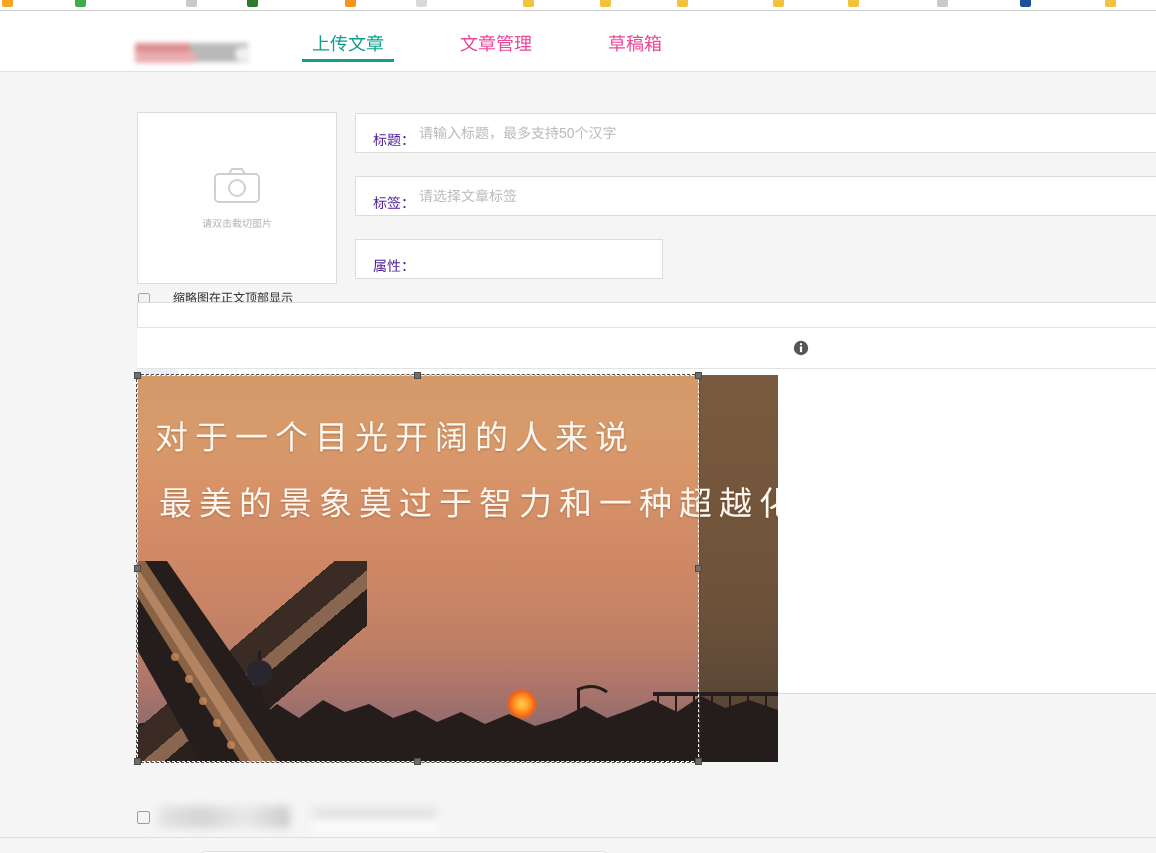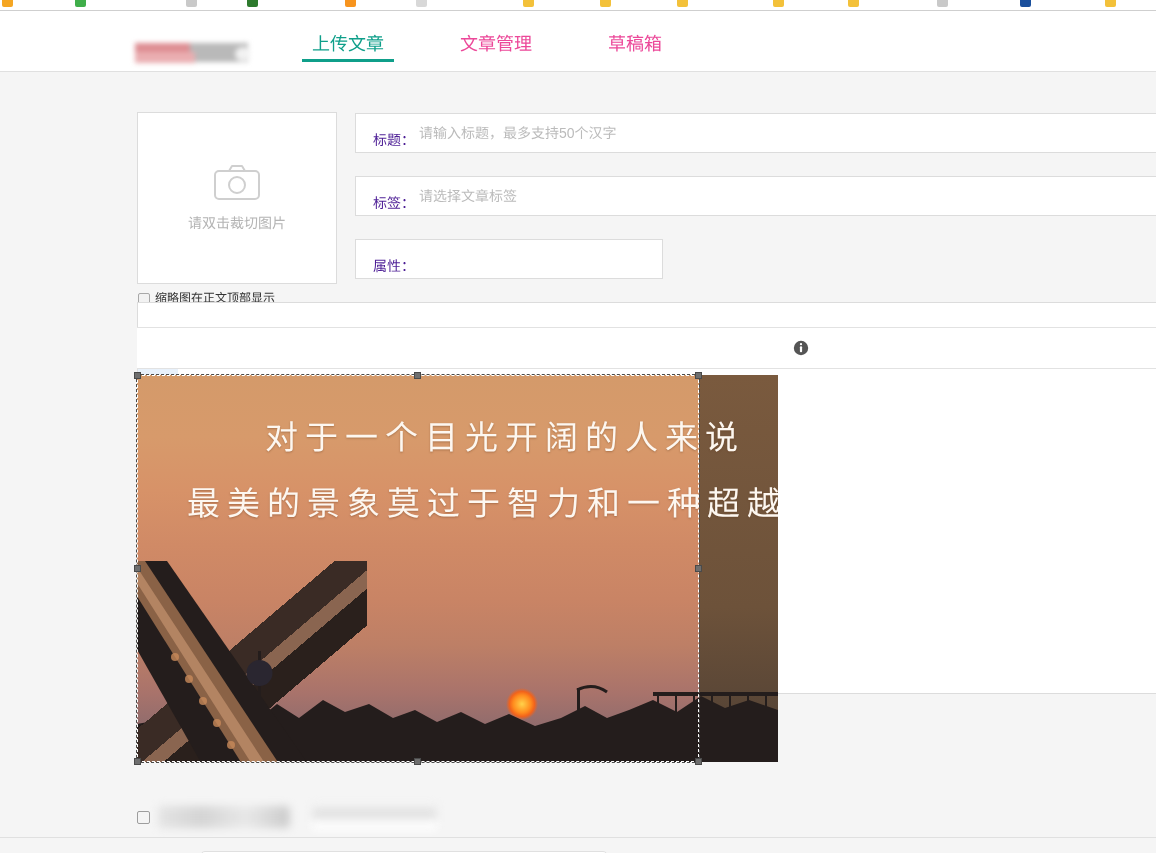--- a/index.html
+++ b/index.html
@@ -78,26 +78,26 @@
   .thumb-box {
     position: absolute; left: 137px; top: 40px;
     width: 200px; height: 172px;
     background: #ffffff;
     border: 1px solid #dcdcdc;
     display: flex; flex-direction: column;
     align-items: center; justify-content: center;
     cursor: pointer;
   }
   .camera-icon { width: 46px; height: 36px; margin-bottom: 12px; }
-  .thumb-text { font-size: 14px; color: #b4b4b4; }
+  .thumb-text { font-size: 10px; color: #b4b4b4; }
 
   .thumb-check {
     position: absolute; left: 138px; top: 216px;
     display: flex; align-items: flex-end;
-    font-size: 12px; color: #333;
+    font-size: 12px; color: #333; gap: 18px;
   }
   .cb {
     width: 12px; height: 12px;
     border: 1px solid #a8a8a8;
     background: #f2f2f2;
     border-radius: 2px;
     margin-right: 5px;
     flex: none;
     cursor: pointer;
   }
@@ -242,21 +242,20 @@
   .calligraphy {
     position: absolute; left: 18px; top: 30px;
     width: 700px;
     color: #fdf7f0;
     font-family: Liberation Sans, sans-serif;
     font-size: 33px;
     letter-spacing: 7px;
     line-height: 66px;
     white-space: nowrap;
     text-shadow: 0 1px 2px rgba(90,50,20,0.35);
-    text-align: center;
   }
   .calligraphy .ln2 { margin-left: 4px; }
 
   .crop-sel {
     position: absolute; left: 137px; top: 303px;
     width: 562px; height: 387px;
     border: 1px dashed #ffffff;
     outline: 1px dashed #4a4a4a;
     pointer-events: none;
   }

